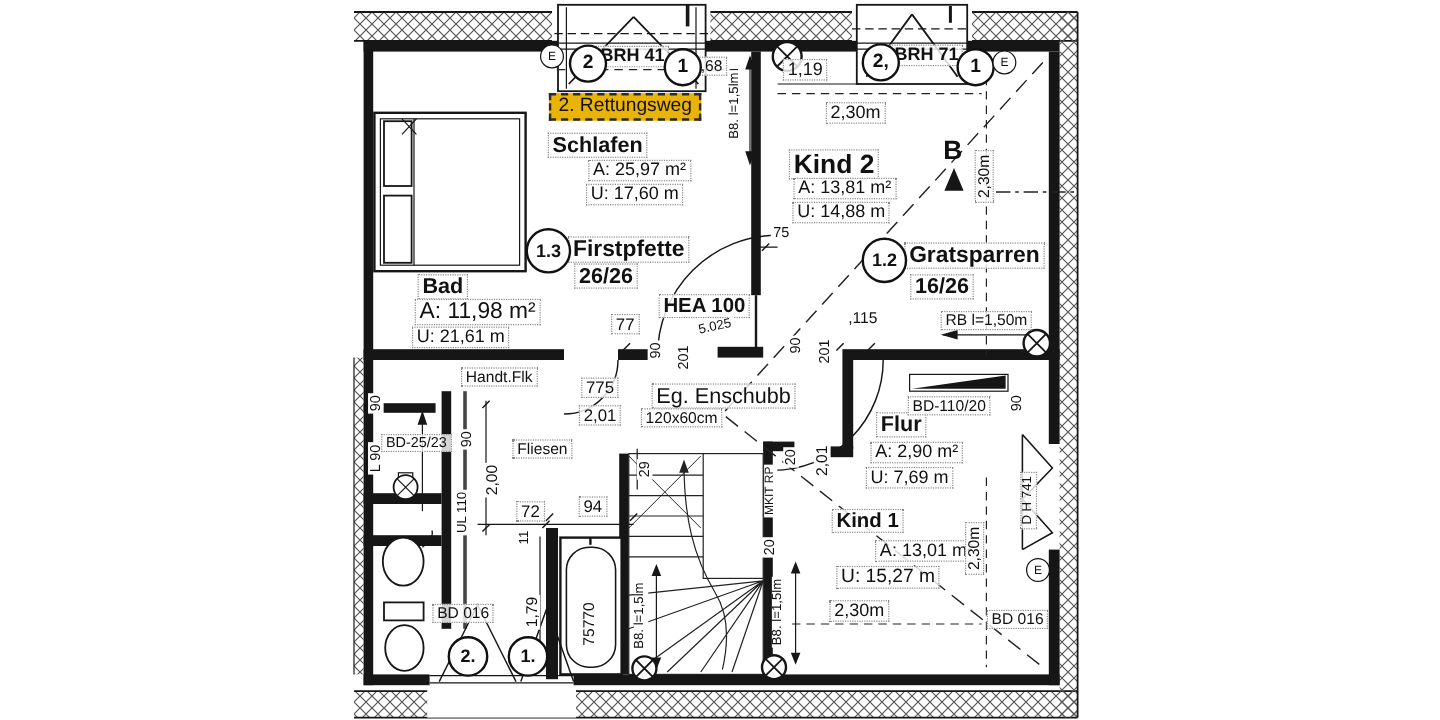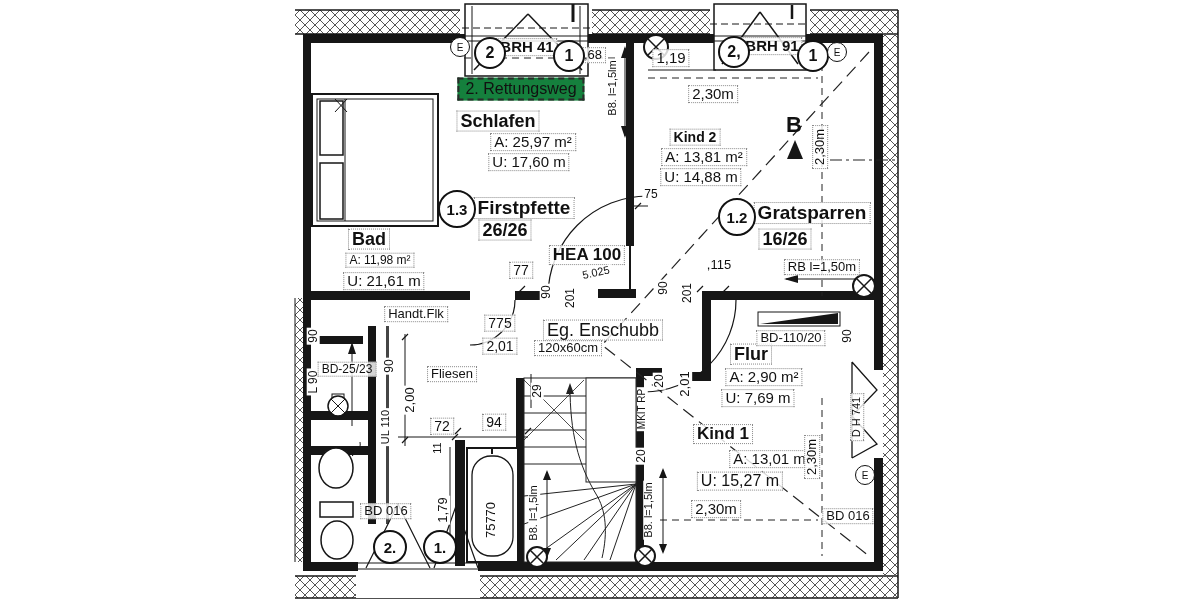--- a/index.html
+++ b/index.html
@@ -5,21 +5,21 @@
   html,body{margin:0;padding:0;background:#fff;}
   .stage{position:relative;width:1200px;height:600px;background:#fff;
          font-family:"Liberation Sans",sans-serif;overflow:hidden;color:#111;}
   .stage svg{position:absolute;left:0;top:0;}
   #labels{position:absolute;left:0;top:0;width:1200px;height:600px;z-index:5;}
   .c{position:absolute;transform:translate(-50%,-50%);white-space:nowrap;color:#111;line-height:1.05;}
   .v{transform:translate(-50%,-50%) rotate(-90deg);}
   .b{font-weight:700;}
   .bx{border:1px dotted #8a8a8a;padding:0 3px;background:rgba(255,255,255,.82);}
   .wb{background:#fff;padding:0 2px;}
-  .rw{border:2px dashed #2b2b2b;background:#15803d;padding:1px 6px;}
+  .rw{border:2px dashed #2b2b2b;background:#eab308;padding:1px 6px;}
   .circ{position:absolute;transform:translate(-50%,-50%);border:2.5px solid #111;border-radius:50%;
         background:#fff;display:flex;align-items:center;justify-content:center;font-weight:700;color:#111;z-index:6;}
   .thin{border-width:1.5px;font-weight:400;}
 </style>
 </head>
 <body>
 
 <div class="stage">
 
 <svg width="1200" height="600" viewBox="0 0 1200 600">
@@ -200,45 +200,45 @@
 
   <span class="circ thin" style="left:460px;top:47px;width:18px;height:18px;font-size:10px">E</span>
   <span class="circ" style="left:490px;top:53px;width:28px;height:28px;font-size:16px">2</span>
   <span class="c bx b" style="left:527px;top:47px;font-size:15px">BRH 41</span>
   <span class="circ" style="left:569px;top:56px;width:28px;height:28px;font-size:16px">1</span>
   <span class="c bx" style="left:593px;top:55px;font-size:13px">,68</span>
   <span class="c v wb" style="left:613px;top:88px;font-size:11px">B8. l=1,5lm</span>
   <span class="c rw" style="left:521px;top:89px;font-size:16px">2. Rettungsweg</span>
   <span class="c bx" style="left:671px;top:58px;font-size:15px">1,19</span>
   <span class="circ" style="left:734px;top:52px;width:28px;height:28px;font-size:16px">2,</span>
-  <span class="c bx b" style="left:772px;top:46px;font-size:15px">BRH 91</span>
+  <span class="c bx b" style="left:772px;top:46px;font-size:15px">BRH 71</span>
   <span class="circ" style="left:813px;top:56px;width:28px;height:28px;font-size:16px">1</span>
   <span class="circ thin" style="left:837px;top:52px;width:18px;height:18px;font-size:10px">E</span>
   <span class="c bx" style="left:713px;top:94px;font-size:15px">2,30m</span>
 
   <span class="c bx b" style="left:498px;top:121px;font-size:18px">Schlafen</span>
   <span class="c bx" style="left:533px;top:142px;font-size:15px">A: 25,97 m²</span>
   <span class="c bx" style="left:529px;top:162px;font-size:15px">U: 17,60 m</span>
 
-  <span class="c bx b" style="left:695px;top:137px;font-size:14px">Kind 2</span>
+  <span class="c bx b" style="left:695px;top:137px;font-size:22px">Kind 2</span>
   <span class="c bx" style="left:704px;top:157px;font-size:15px">A: 13,81 m²</span>
   <span class="c bx" style="left:701px;top:177px;font-size:15px">U: 14,88 m</span>
   <span class="c b" style="left:794px;top:125px;font-size:22px">B</span>
   <span class="c v bx" style="left:820px;top:147px;font-size:13px">2,30m</span>
   <span class="c wb" style="left:651px;top:194px;font-size:12px">75</span>
 
   <span class="circ" style="left:457px;top:209px;width:34px;height:34px;font-size:15px">1.3</span>
   <span class="c bx b" style="left:524px;top:208px;font-size:19px">Firstpfette</span>
   <span class="c bx b" style="left:505px;top:230px;font-size:18px">26/26</span>
   <span class="circ" style="left:737px;top:217px;width:34px;height:34px;font-size:15px">1.2</span>
   <span class="c bx b" style="left:812px;top:213px;font-size:19px">Gratsparren</span>
   <span class="c bx b" style="left:785px;top:239px;font-size:18px">16/26</span>
 
   <span class="c bx b" style="left:369px;top:239px;font-size:18px">Bad</span>
-  <span class="c bx" style="left:380px;top:260px;font-size:12px">A: 11,98 m²</span>
+  <span class="c bx" style="left:398px;top:260px;font-size:19px">A: 11,98 m²</span>
   <span class="c bx" style="left:384px;top:281px;font-size:15px">U: 21,61 m</span>
 
   <span class="c bx b" style="left:587px;top:255px;font-size:17px">HEA 100</span>
   <span class="c bx" style="left:521px;top:270px;font-size:14px">77</span>
   <span class="c wb" style="left:596px;top:273px;font-size:11px;transform:translate(-50%,-50%) rotate(-12deg)">5.025</span>
   <span class="c v wb" style="left:546px;top:292px;font-size:12px">90</span>
   <span class="c v wb" style="left:570px;top:298px;font-size:12px">201</span>
   <span class="c v wb" style="left:663px;top:288px;font-size:12px">90</span>
   <span class="c v wb" style="left:687px;top:293px;font-size:12px">201</span>
   <span class="c" style="left:719px;top:265px;font-size:13px">,115</span>

